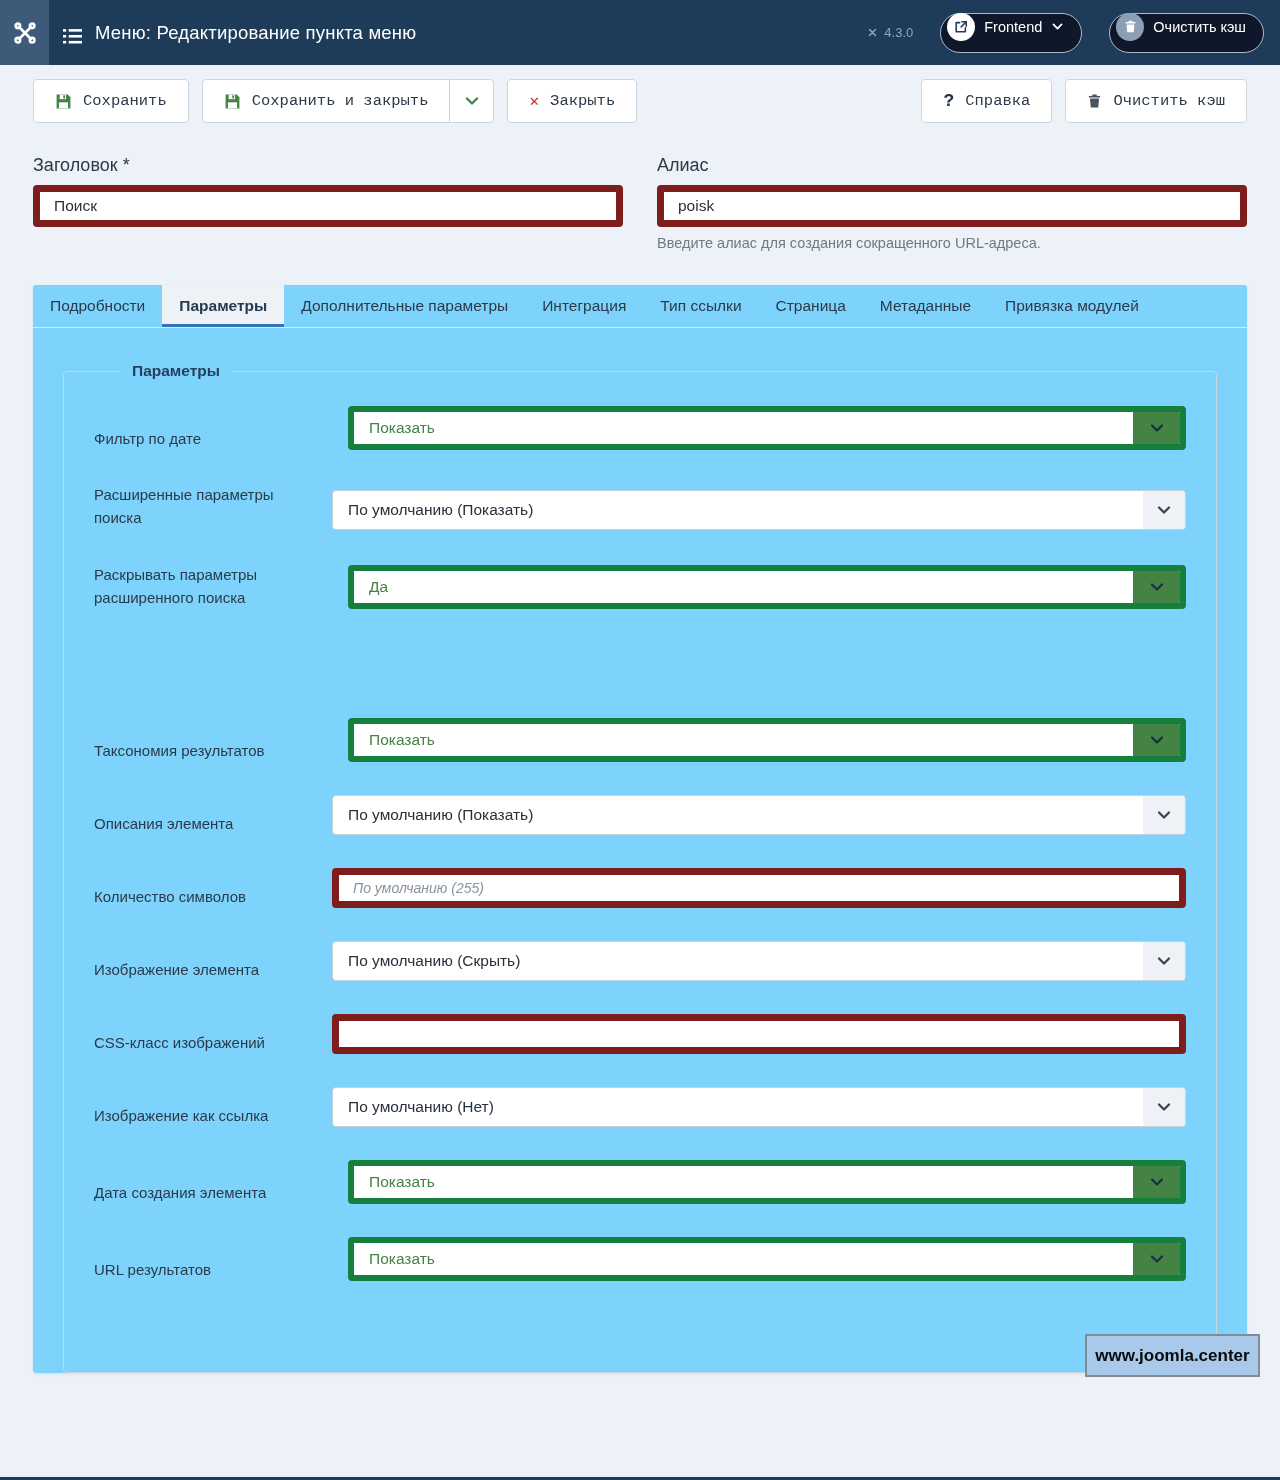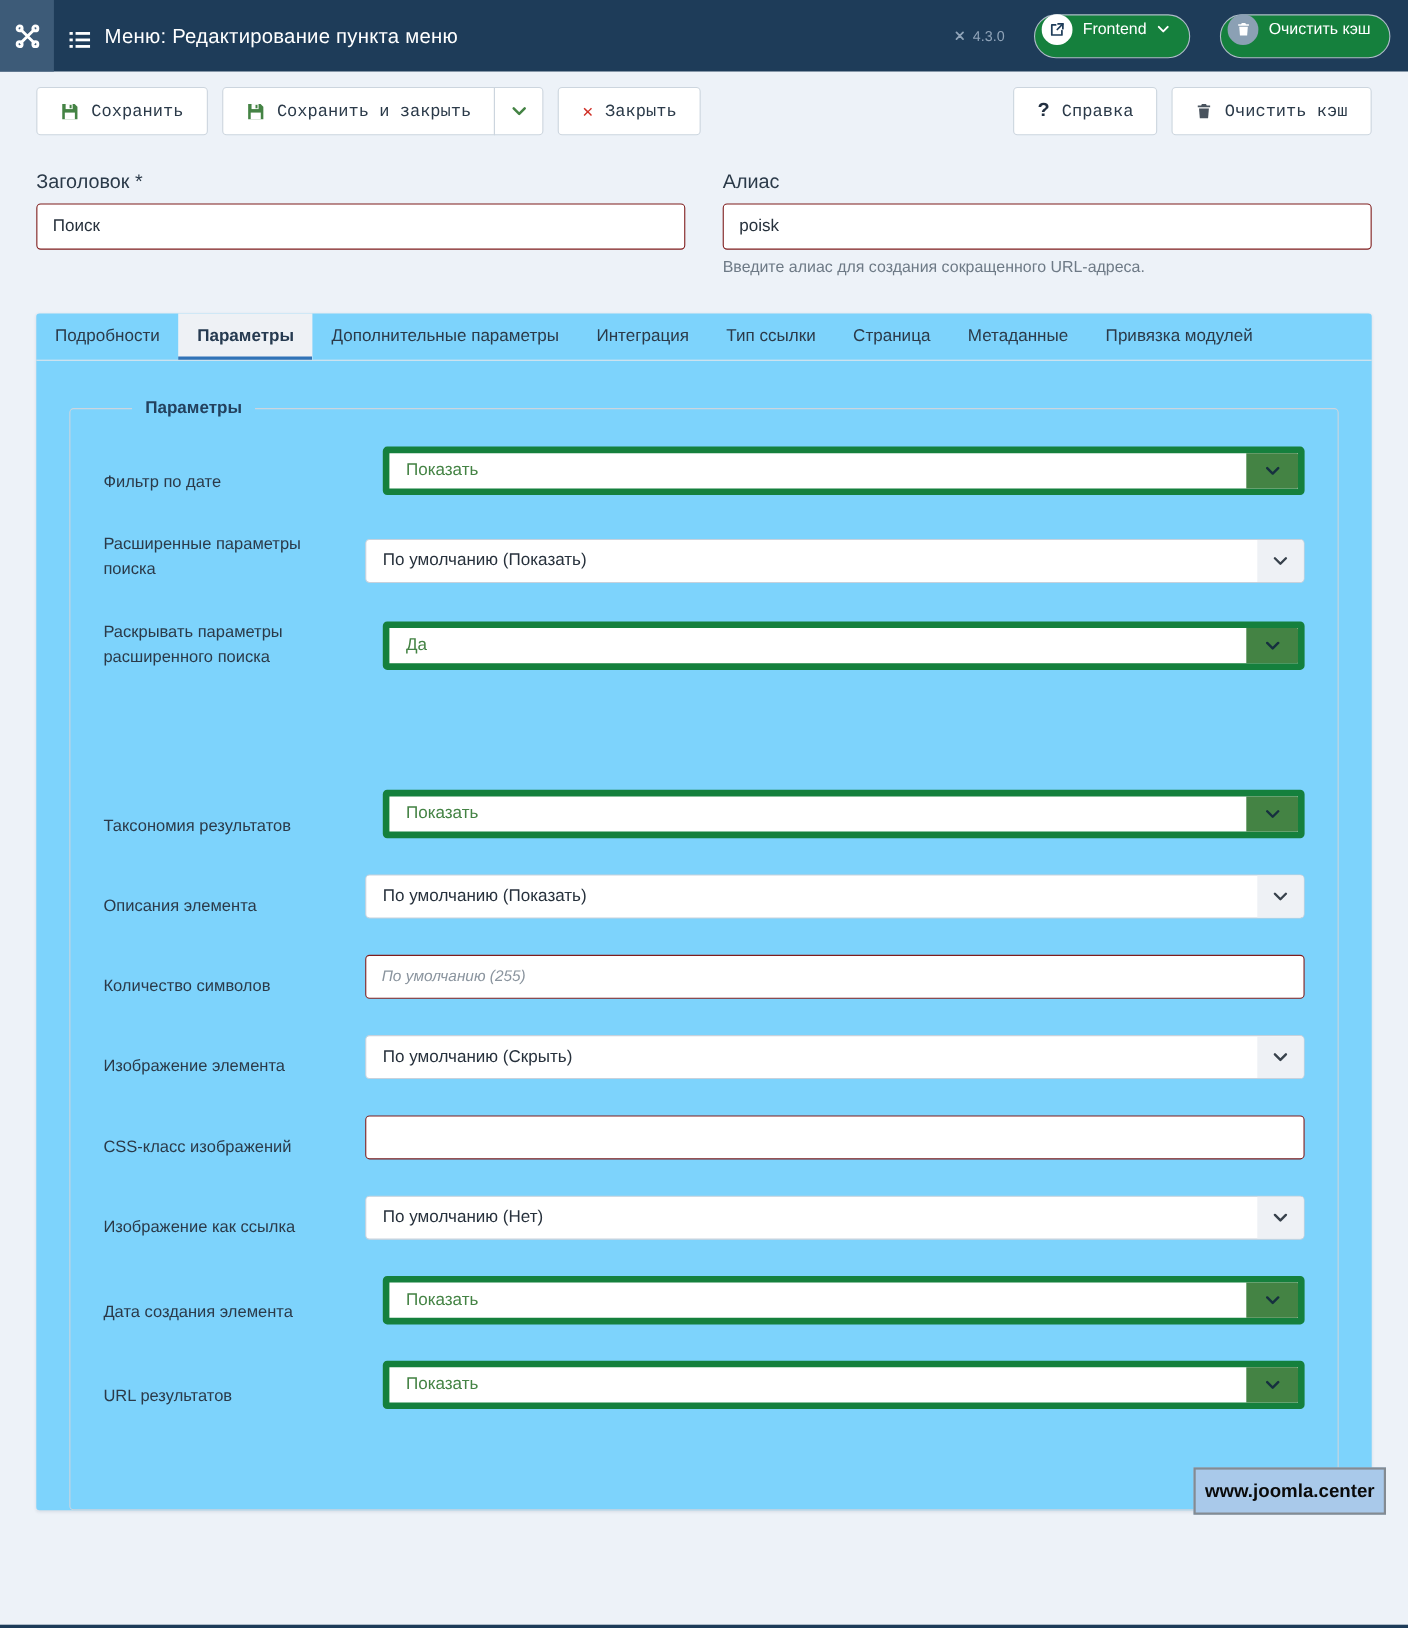--- a/index.html
+++ b/index.html
@@ -11,21 +11,21 @@
     overflow:hidden;
     color:#2b3a49;
   }
   
   .header { height:65px; background:#1e3c59; display:flex; align-items:center; }
   .logo-box { width:49px; height:65px; background:#3d5b78; display:flex; align-items:center; justify-content:center; flex:0 0 auto; }
   .title-wrap { display:flex; align-items:flex-end; gap:13px; margin-left:14px; }
   .header-title { color:#ffffff; font-size:18.5px; font-weight:400; letter-spacing:.2px; }
   .header-right { margin-left:auto; display:flex; align-items:center; gap:27px; padding-right:16px; }
   .version { color:#8fa3b8; font-size:13px; display:flex; align-items:center; gap:5px; }
-  .pill { height:40px; border-radius:20px; border:1px solid #aebbc8; background:#15803d;
+  .pill { height:40px; border-radius:20px; border:1px solid #aebbc8; background:#0f172a;
           color:#fff; display:flex; align-items:center; gap:9px; padding:0 17px 12px 6px;
           font-size:14.5px; cursor:pointer; }
   .pill-icon { width:28px; height:28px; border-radius:50%; display:flex; align-items:center; justify-content:center; }
   .pill-icon.white { background:#ffffff; }
   .pill-icon.gray  { background:#8ba0b4; }
   
   .toolbar { display:flex; align-items:center; gap:13px; padding:14px 33px 12px; }
   .toolbar-right { margin-left:auto; display:flex; gap:13px; }
   .btn { height:44px; background:#ffffff; border:1px solid #ccd5de; border-radius:4px;
          display:flex; align-items:center; gap:11px; padding:0 21px; font-size:15.5px;
@@ -33,21 +33,21 @@
   .btn-group { display:flex; }
   .btn-group .btn-main { border-radius:4px 0 0 4px; }
   .btn-group .btn-caret { width:45px; padding:0; justify-content:center; border-left:1px solid #ccd5de;
                           border-radius:0 4px 4px 0; margin-left:-1px; color:#448344; }
   .x-glyph { color:#cf2e25; font-weight:bold; font-size:16px; }
   .q-glyph { color:#223041; font-weight:bold; font-size:18px; }
   
   .form-row { display:flex; gap:34px; padding:20px 33px 0; }
   .form-col { flex:1; }
   .field-label { display:block; font-size:18px; color:#2b3a49; margin-bottom:9px; }
-  .form-input { width:100%; height:42px; border:1px solid #7f1d1d; border-radius:4px;
+  .form-input { width:100%; height:42px; border:7px solid #7f1d1d; border-radius:4px;
                 padding:0 14px; font-size:15.5px; color:#27313c; background:#fff; outline:none; }
   .hint { margin-top:8px; color:#6e7a86; font-size:14.5px; }
   
   .card { margin:34px 33px 0; background:#7dd3fc; border-radius:3px; box-shadow:0 1px 3px rgba(20,40,70,.10); }
   .tabs { display:flex; border-bottom:1px solid #dfe5ec; }
   .tab { padding:12px 17px; font-size:15.5px; color:#2b3a49; cursor:pointer; }
   .tab.active { font-weight:bold; color:#263a50; background:#eef1f5; box-shadow: inset 0 -3px 0 #3173b7; }
   
   fieldset { margin:34px 30px 45px; border:1px solid #ccd5de; border-radius:4px; padding:2px 30px 91px; }
   legend { padding:0 12px; margin-left:26px; font-weight:bold; font-size:15.5px; color:#24425f; }

